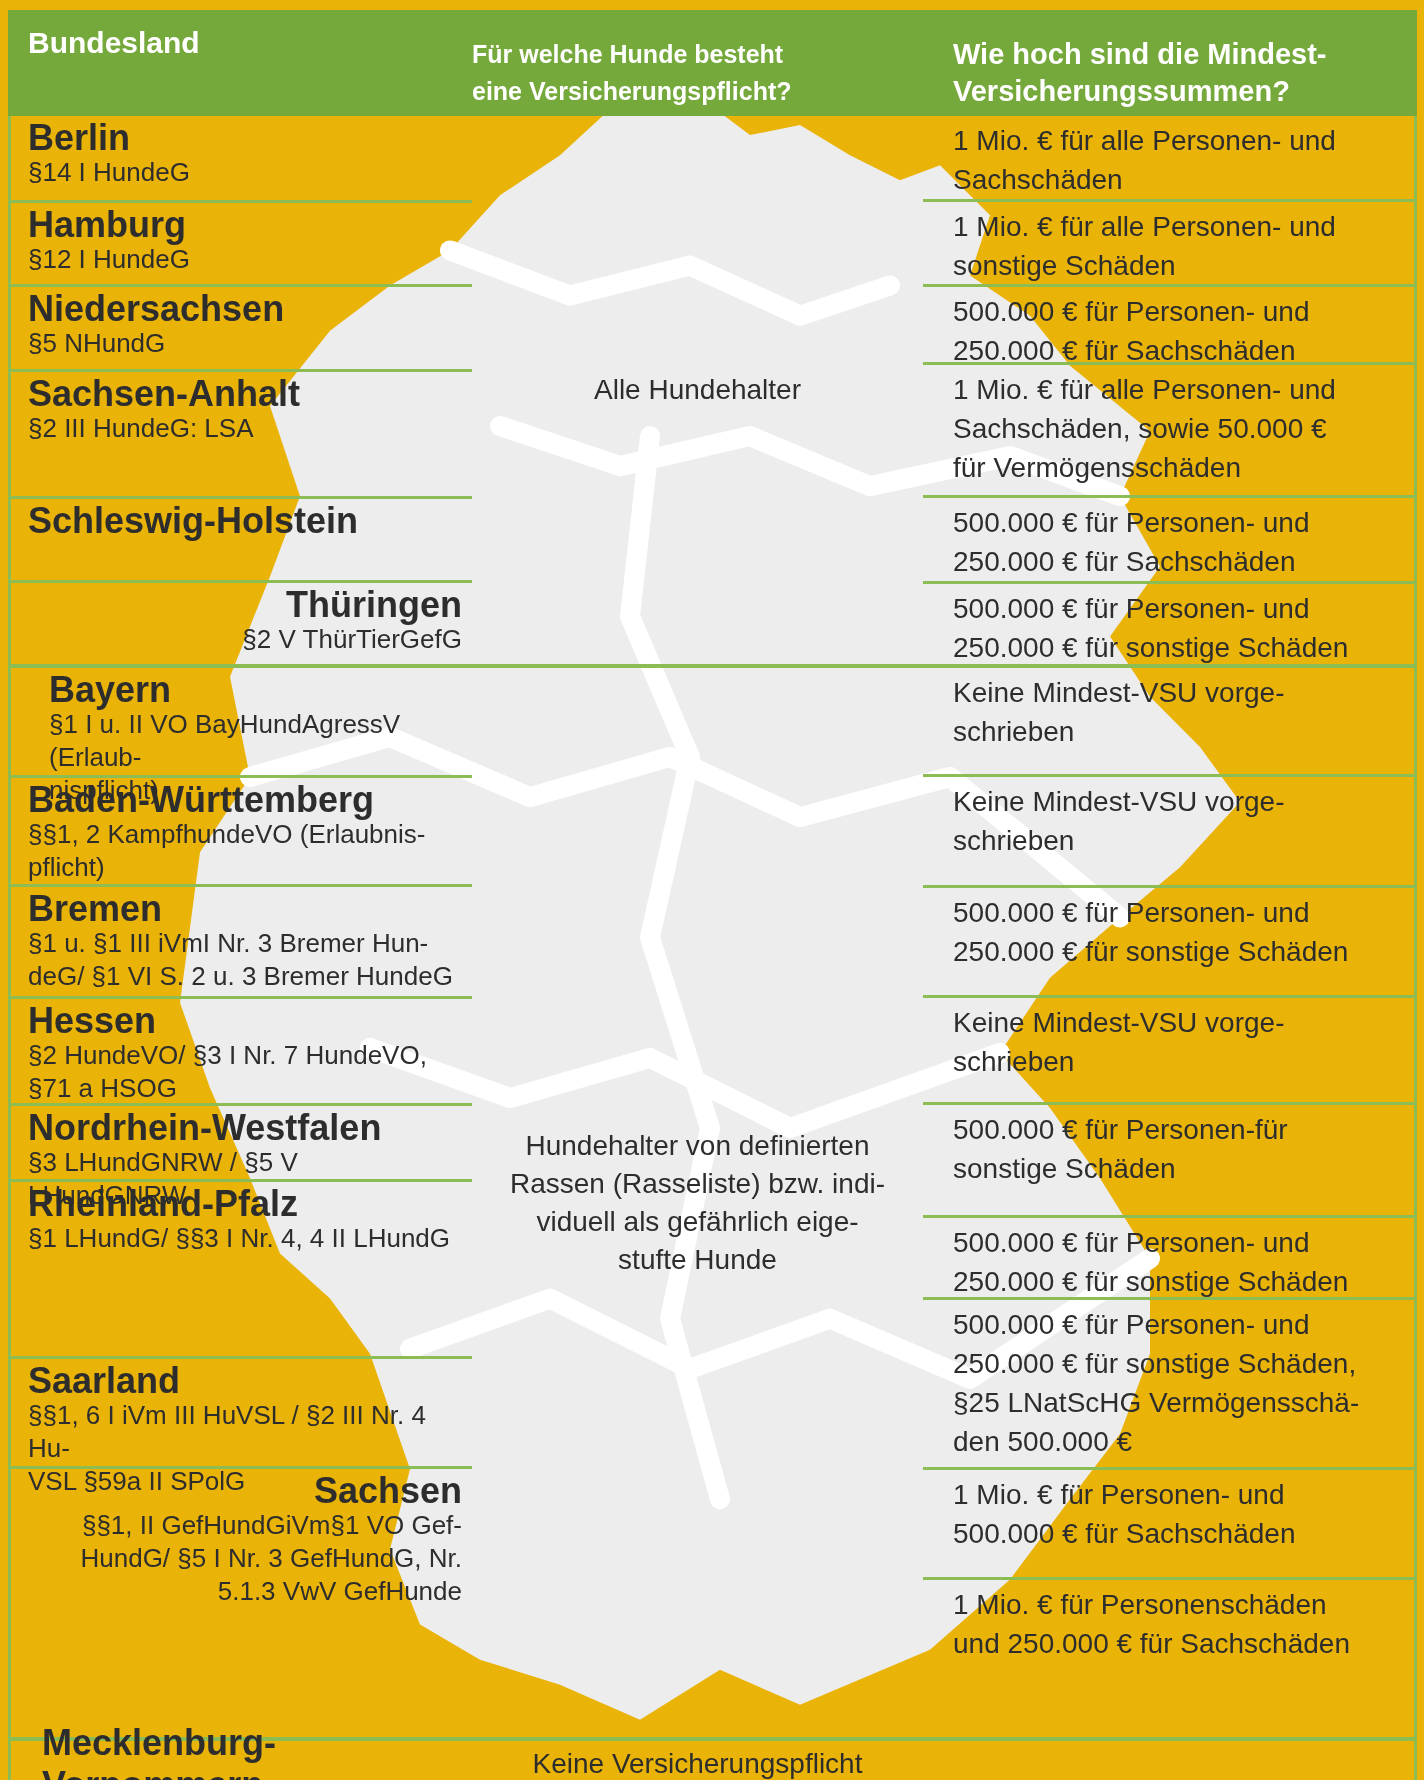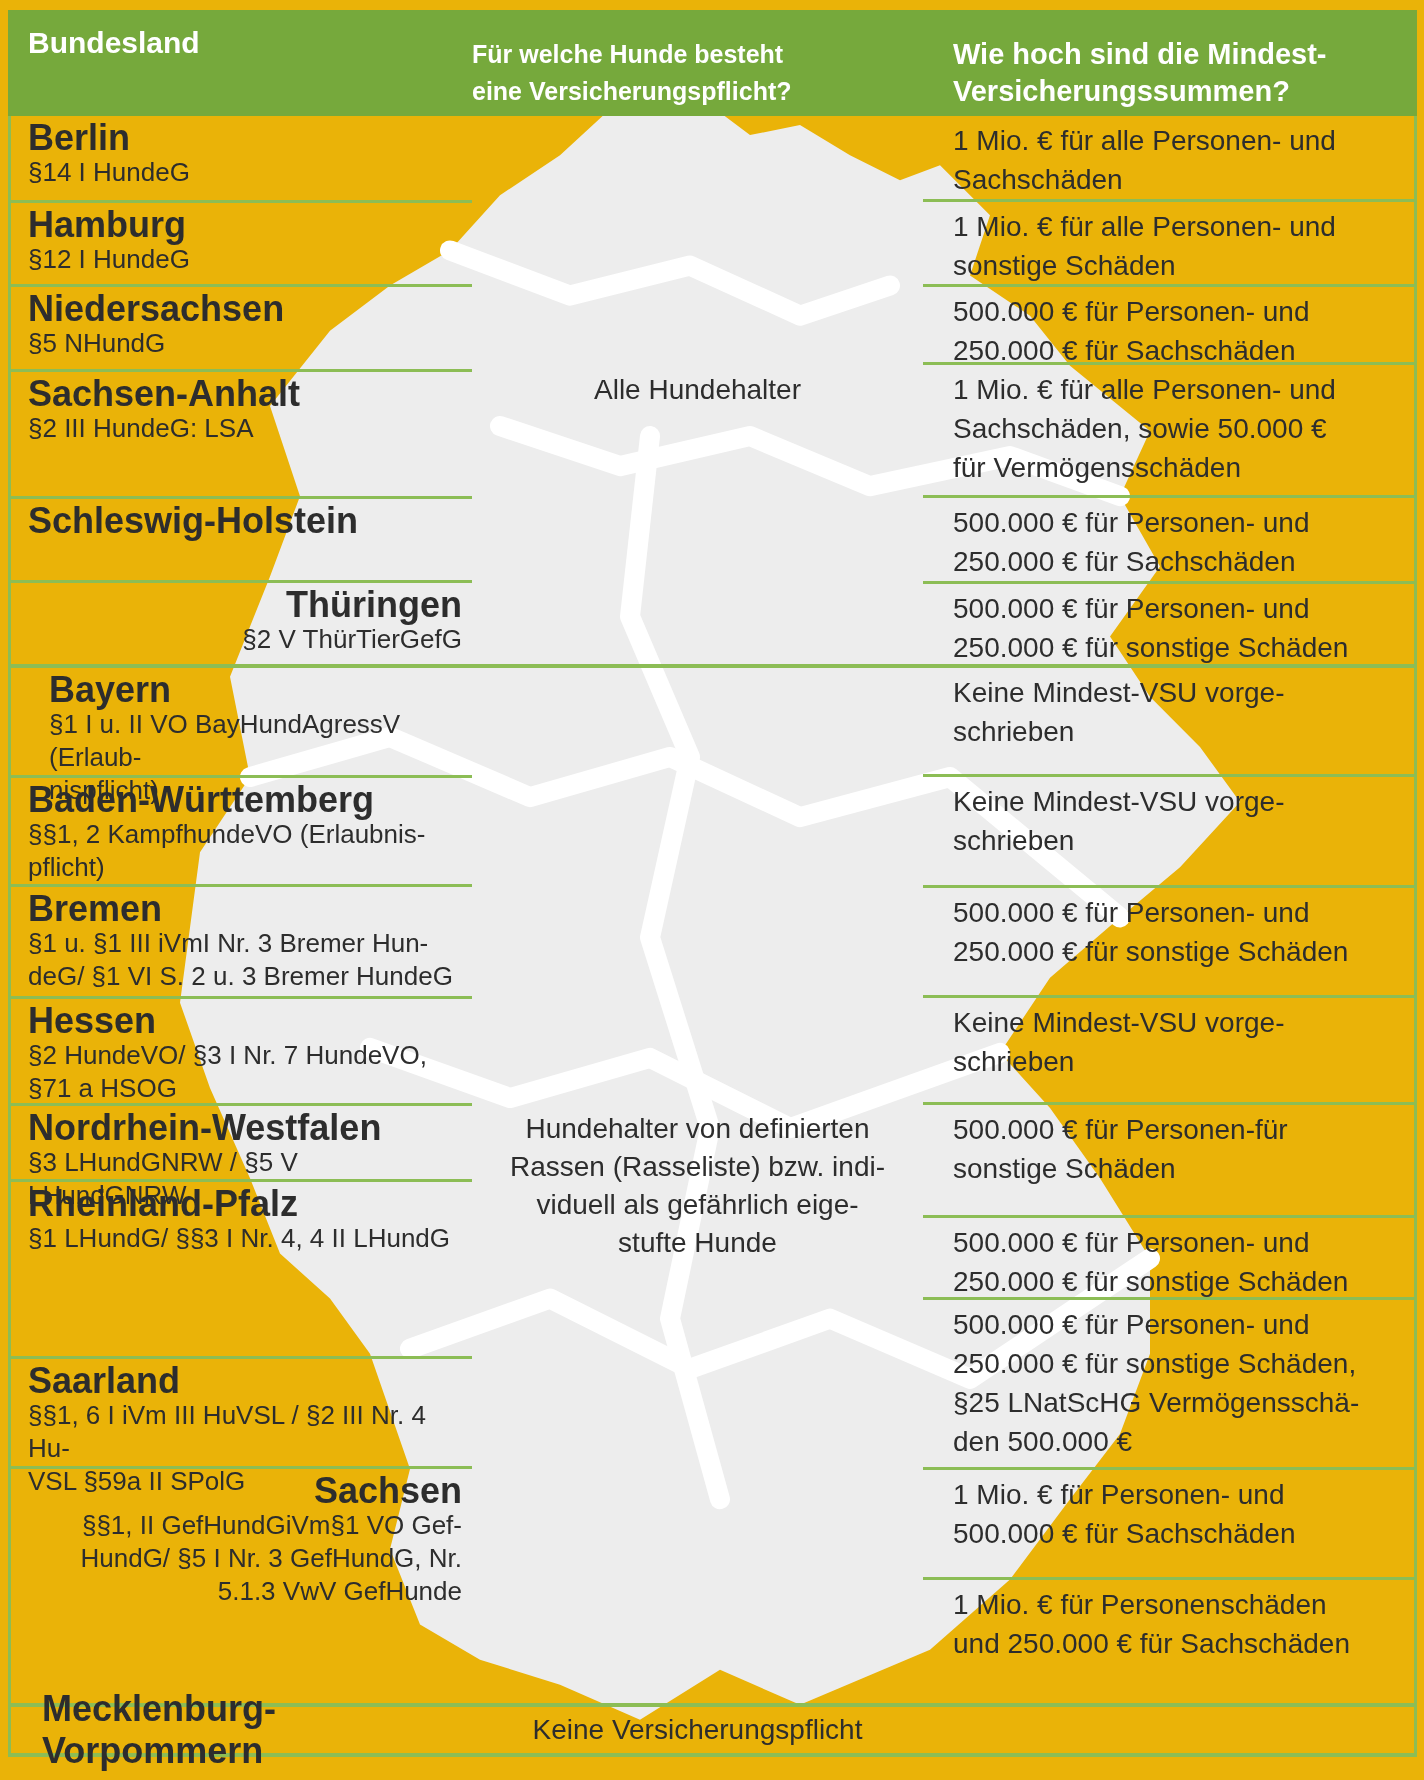--- a/index.html
+++ b/index.html
@@ -213,21 +213,21 @@
             <div class="cell-right" style="height: 113px;">500.000 € für Personen-für
 sonstige Schäden</div>
             <div class="cell-right" style="height: 82px;">500.000 € für Personen- und
 250.000 € für sonstige Schäden</div>
             <div class="cell-right" style="height: 170px;">500.000 € für Personen- und
 250.000 € für sonstige Schäden,
 §25 LNatScHG Vermögensschä-
 den 500.000 €</div>
             <div class="cell-right" style="height: 110px;">1 Mio. € für Personen- und
 500.000 € für Sachschäden</div>
-            <div class="cell-right last" style="height: 123px;">1 Mio. € für Personenschäden
+            <div class="cell-right last" style="height: 157px;">1 Mio. € für Personenschäden
 und 250.000 € für Sachschäden</div>
           </div>
       </div>
 
       <div class="footer-row">
         <div class="fr-name">Mecklenburg-Vorpommern</div>
         <div class="fr-mid">Keine Versicherungspflicht</div>
         <div class="fr-right"></div>
       </div>
 

